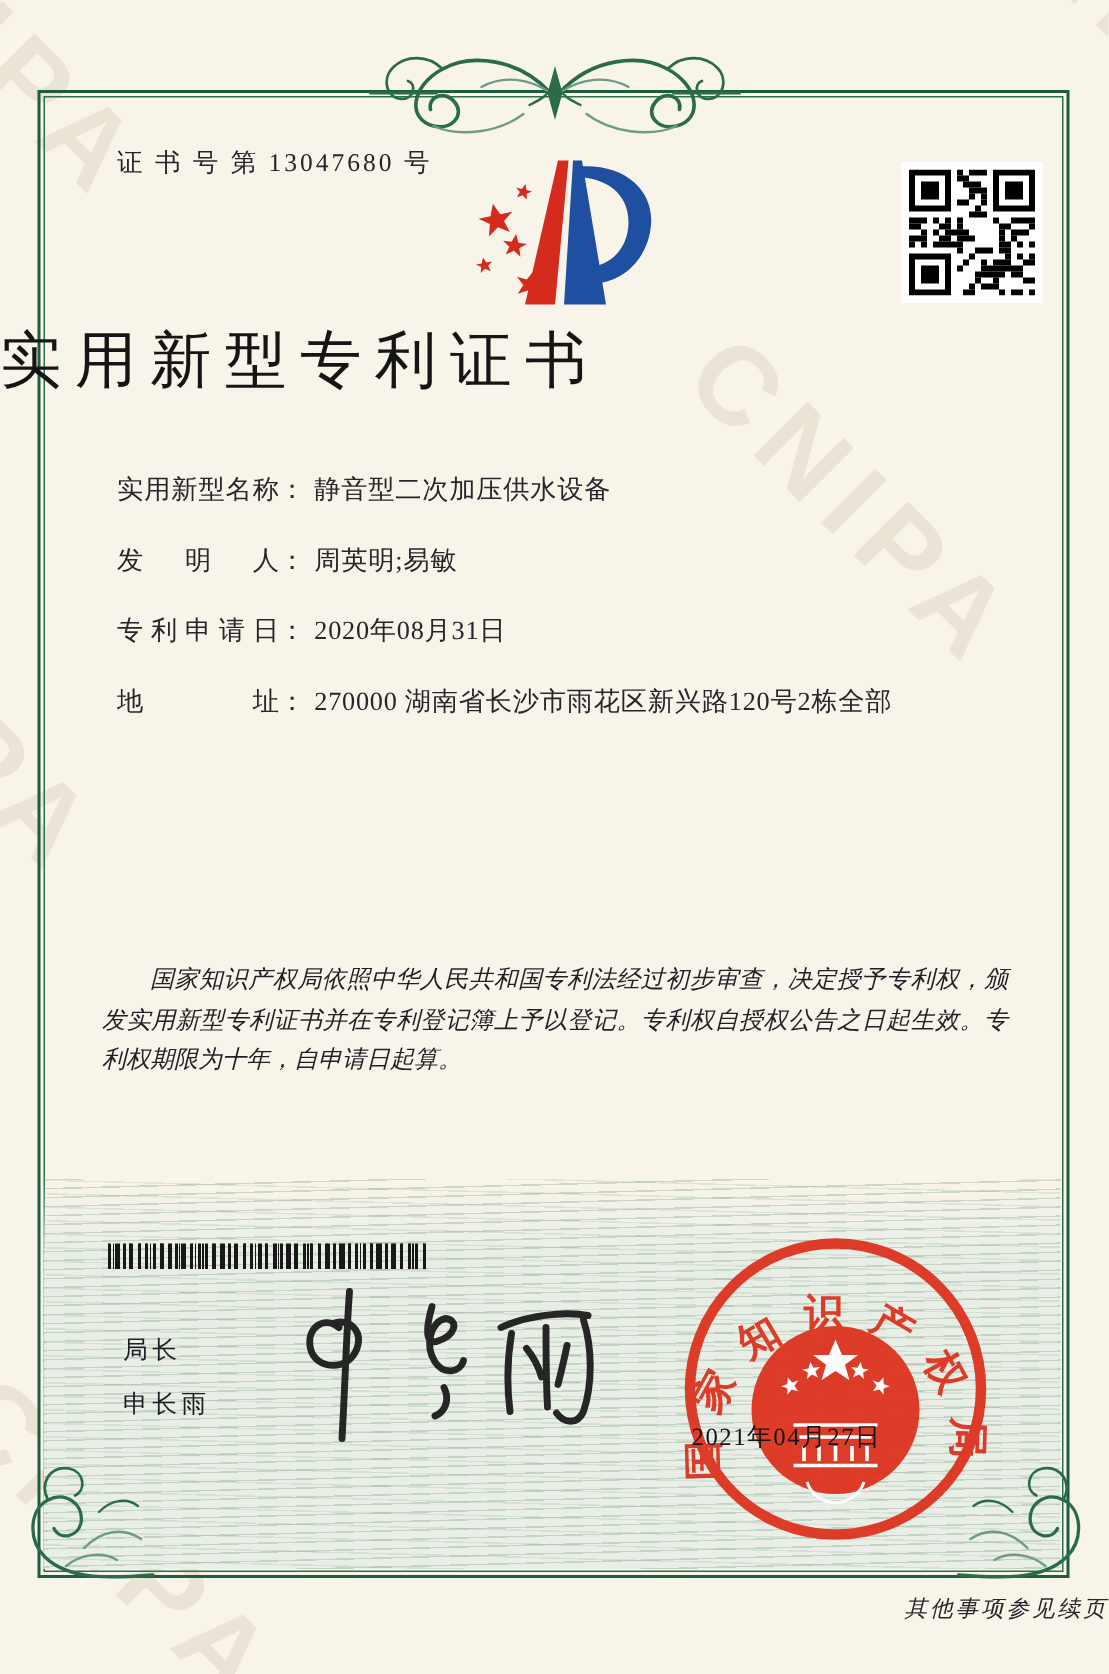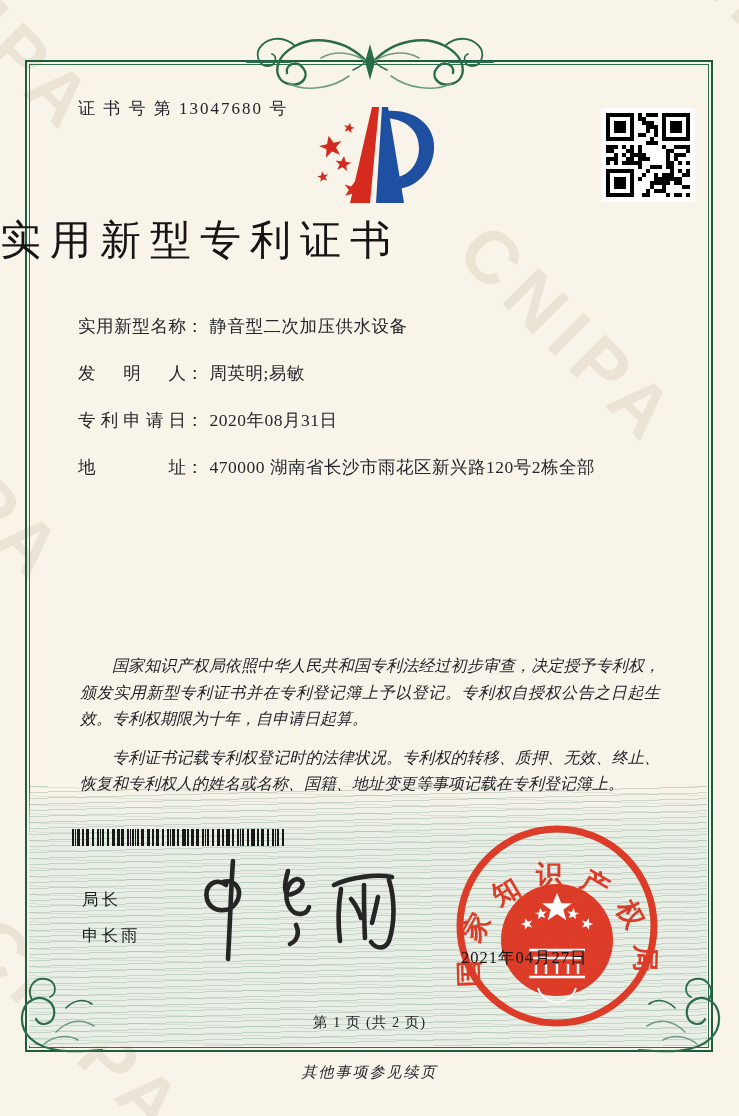--- a/index.html
+++ b/index.html
@@ -65,21 +65,21 @@
   .fcolon{display:inline-block;margin-right:6px;}
   .fvalue{letter-spacing:0.5px;}
   .fpair2{margin-left:40px;}
   .fpair2 .flabel2{letter-spacing:1px;}
 
   .paras{
     position:absolute;left:68px;top:641px;width:604px;
     font-size:16px;line-height:26.5px;color:#1f1f24;
     font-style:italic;text-align:justify;
   }
-  .paras p{margin:12px;text-indent:2em;}
+  .paras p{margin:0;text-indent:2em;}
 
   .barcode{
     position:absolute;left:72px;top:829px;width:212px;height:17px;
     background-image:
       repeating-linear-gradient(90deg,#181818 0 2px,rgba(0,0,0,0) 2px 5px),
       repeating-linear-gradient(90deg,#181818 0 1px,rgba(0,0,0,0) 1px 7px),
       repeating-linear-gradient(90deg,rgba(0,0,0,0) 0 3px,#181818 3px 4px,rgba(0,0,0,0) 4px 11px);
   }
 
   .signer{
@@ -92,21 +92,21 @@
   .seal-date{
     position:absolute;left:461px;top:947px;z-index:4;
     font-size:16.5px;color:#141414;letter-spacing:1px;white-space:nowrap;
   }
 
   .page-info{
     position:absolute;left:0;right:0;top:1013px;text-align:center;
     font-size:14.5px;color:#26262b;letter-spacing:1px;
   }
   .footer-note{
-    position:absolute;left:0;right:0;top:1063px;text-align:center;
+    position:absolute;left:0;right:0;top:1063px;text-align:right;
     font-size:15px;color:#26262b;font-style:italic;letter-spacing:2px;
   }
 
   .ornament-top{position:absolute;left:245px;top:26px;z-index:2;}
   .corner{position:absolute;z-index:2;}
   .corner.bl{left:14px;top:974px;}
   .corner.br{left:635px;top:974px;transform:scaleX(-1);}
 </style>
 </head>
 <body>
@@ -311,27 +311,26 @@
       <div class="frow">
         <span class="flabel">实用新型名称</span><span class="fcolon">：</span><span class="fvalue">静音型二次加压供水设备</span>
       </div>
       <div class="frow">
         <span class="flabel">发明人</span><span class="fcolon">：</span><span class="fvalue">周英明;易敏</span>
       </div>
       <div class="frow">
         <span class="flabel">专利申请日</span><span class="fcolon">：</span><span class="fvalue">2020年08月31日</span>
       </div>
       <div class="frow">
-        <span class="flabel">地址</span><span class="fcolon">：</span><span class="fvalue">470000 湖南省长沙市雨花区新兴路120号2栋全部</span>
+        <span class="flabel">地址</span><span class="fcolon">：</span><span class="fvalue">270000 湖南省长沙市雨花区新兴路120号2栋全部</span>
       </div>
     </div>
 
     <div class="paras">
       <p>国家知识产权局依照中华人民共和国专利法经过初步审查，决定授予专利权，颁发实用新型专利证书并在专利登记簿上予以登记。专利权自授权公告之日起生效。专利权期限为十年，自申请日起算。</p>
-      <p>专利证书记载专利权登记时的法律状况。专利权的转移、质押、无效、终止、恢复和专利权人的姓名或名称、国籍、地址变更等事项记载在专利登记簿上。</p>
     </div>
 
     <div class="barcode"></div>
 
     <div class="signer">
       <div>局长</div>
       <div>申长雨</div>
     </div>
     <svg class="signature" width="215" height="115" viewBox="0 0 215 115">
       <g fill="none" stroke="#161616" stroke-width="4.6" stroke-linecap="round" stroke-linejoin="round" opacity="0.92">
@@ -368,16 +367,15 @@
           <path d="M83,126 L139,126"></path>
           <path d="M87,134 L135,134"></path>
           <path d="M90,140 L90,150 M100,140 L100,150 M111,140 L111,150 M122,140 L122,150 M132,140 L132,150"></path>
           <path d="M83,153 L139,153"></path>
           <path d="M92,164 A 20,20 0 0 0 130,164" stroke-width="2"></path>
         </g>
       </g>
     </svg>
     <div class="seal-date">2021年04月27日</div>
 
-    <div class="page-info">第 1 页 (共 2 页)</div>
     <div class="footer-note">其他事项参见续页</div>
   </div>
 </div>
 
 </body></html>

